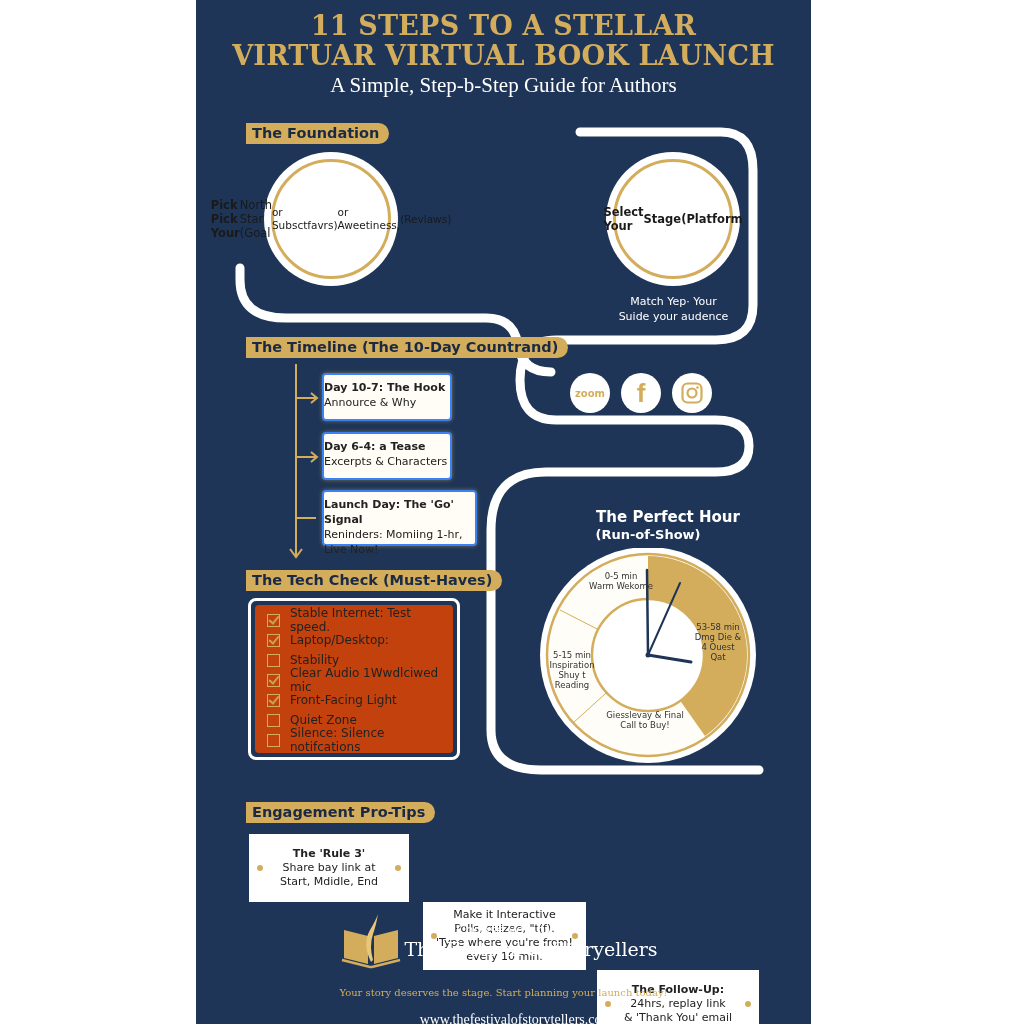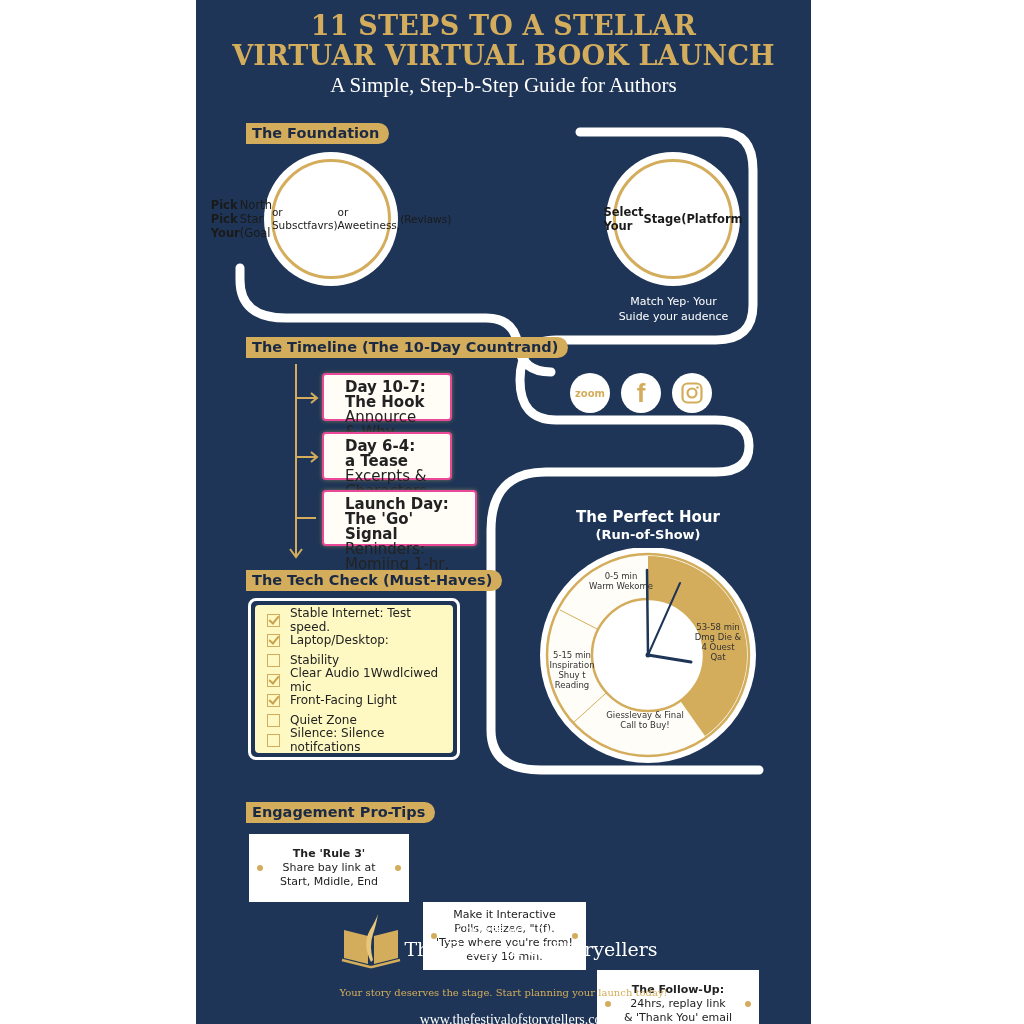--- a/index.html
+++ b/index.html
@@ -10,25 +10,25 @@
   .t1 { top: 10px; font-size: 27px; }
   .t2 { top: 40px; font-size: 27px; }
   .subtitle { top: 73px; left: 0; width: 615px; text-align: center; font-family: "Liberation Serif", serif; color: #ffffff; font-size: 21px; }
   .pill { background: #d4ad5c; color: #1a2a44; font-weight: bold; font-size: 14.5px; padding: 2px 10px 3px 6px; border-radius: 0 12px 12px 0; white-space: nowrap; }
   .circle { width: 134px; height: 134px; border-radius: 50%; background: #ffffff; box-sizing: border-box; display: flex; align-items: center; justify-content: center; }
   .circle-inner { width: 120px; height: 120px; border-radius: 50%; border: 3px solid #d4ad5c; box-sizing: border-box; display: flex; flex-direction: row; align-items: center; justify-content: center; text-align: left; color: #1a1a1a; }
   .c-title { font-size: 11.5px; font-weight: bold; line-height: 14px; }
   .c-sub { font-size: 10.5px; line-height: 13px; }
   .c-icon { margin-bottom: 4px; }
   .note { color: #ffffff; font-size: 11px; text-align: center; line-height: 15px; }
-  .tl-card { background: #fffdf6; border: 2px solid #ec4899; border-radius: 4px; box-sizing: border-box; padding: 5px 21px; font-size: 15px; line-height: 15px; color: #222; box-shadow: 0 0 4px rgba(212,173,92,0.5); }
+  .tl-card { background: #fffdf6; border: 2px solid #3b82f6; border-radius: 4px; box-sizing: border-box; padding: 5px 0; font-size: 11px; line-height: 15px; color: #222; box-shadow: 0 0 4px rgba(212,173,92,0.5); }
   .tl-card b { font-weight: bold; display: block; }
   .social { width: 40px; height: 40px; border-radius: 50%; background: #ffffff; display: flex; align-items: center; justify-content: center; }
   .checklist-outer { left: 52px; top: 598px; width: 212px; height: 162px; border: 3px solid #ffffff; border-radius: 8px; box-sizing: border-box; padding: 4px; }
-  .checklist { width: 100%; height: 100%; background: #fef9c3; border-radius: 4px; box-sizing: border-box; padding: 5px 0 0 12px; }
+  .checklist { width: 100%; height: 100%; background: #c2410c; border-radius: 4px; box-sizing: border-box; padding: 5px 0 0 12px; }
   .check-row { display: flex; align-items: center; height: 20px; font-size: 12px; color: #222; }
   .cb { width: 13px; height: 13px; border: 1.5px solid #d4ad5c; box-sizing: border-box; margin-right: 10px; position: relative; flex-shrink: 0; }
   .cb.on::after { content: ""; position: absolute; left: 3px; top: -1px; width: 4px; height: 8px; border: solid #c9a24d; border-width: 0 2px 2px 0; transform: rotate(40deg); }
   .hour-title { color: #ffffff; font-weight: bold; text-align: center; }
   .tip { background: #ffffff; box-sizing: border-box; height: 68px; text-align: center; font-size: 11px; line-height: 14px; color: #222; display: flex; flex-direction: column; justify-content: center; position: relative; }
   .tip b { font-weight: bold; }
   .dot { position: absolute; top: 31px; width: 6px; height: 6px; border-radius: 50%; background: #d4ad5c; }
   .brought { color: #ffffff; font-size: 13px; text-align: center; }
   .festival { color: #ffffff; font-family: "DejaVu Serif", serif; font-size: 19px; text-align: center; }
   .url { color: #ffffff; font-family: "Liberation Serif", serif; font-size: 14px; text-align: center; }
@@ -159,21 +159,21 @@
           <span class="cb"></span>
           <span>Quiet Zone</span>
         </div>
       <div class="check-row">
           <span class="cb"></span>
           <span>Silence: Silence notifcations</span>
         </div>
     </div>
   </div>
 
-  <div class="abs hour-title" style="left:352px;top:508px;width:200px;font-size:15px;">The Perfect Hour</div>
+  <div class="abs hour-title" style="left:372px;top:508px;width:200px;font-size:15px;">The Perfect Hour</div>
   <div class="abs hour-title" style="left:352px;top:527px;width:200px;font-size:13px;">(Run-of-Show)</div>
 
   <svg class="abs" style="left:342px;top:548px;" width="220" height="220" viewBox="0 0 220 220">
     <circle cx="110" cy="107" r="108" fill="#ffffff"></circle>
     <circle cx="110" cy="107" r="101" fill="#fffdf8" stroke="#d4ad5c" stroke-width="2.5"></circle>
 
     <path d="M110 107 L110 8 A99 99 0 0 1 167 188 Z" fill="#d4ad5c"></path>
 
     <g stroke="#d4ad5c" stroke-width="1">
       <line x1="110" y1="107" x2="22" y2="62"></line>

